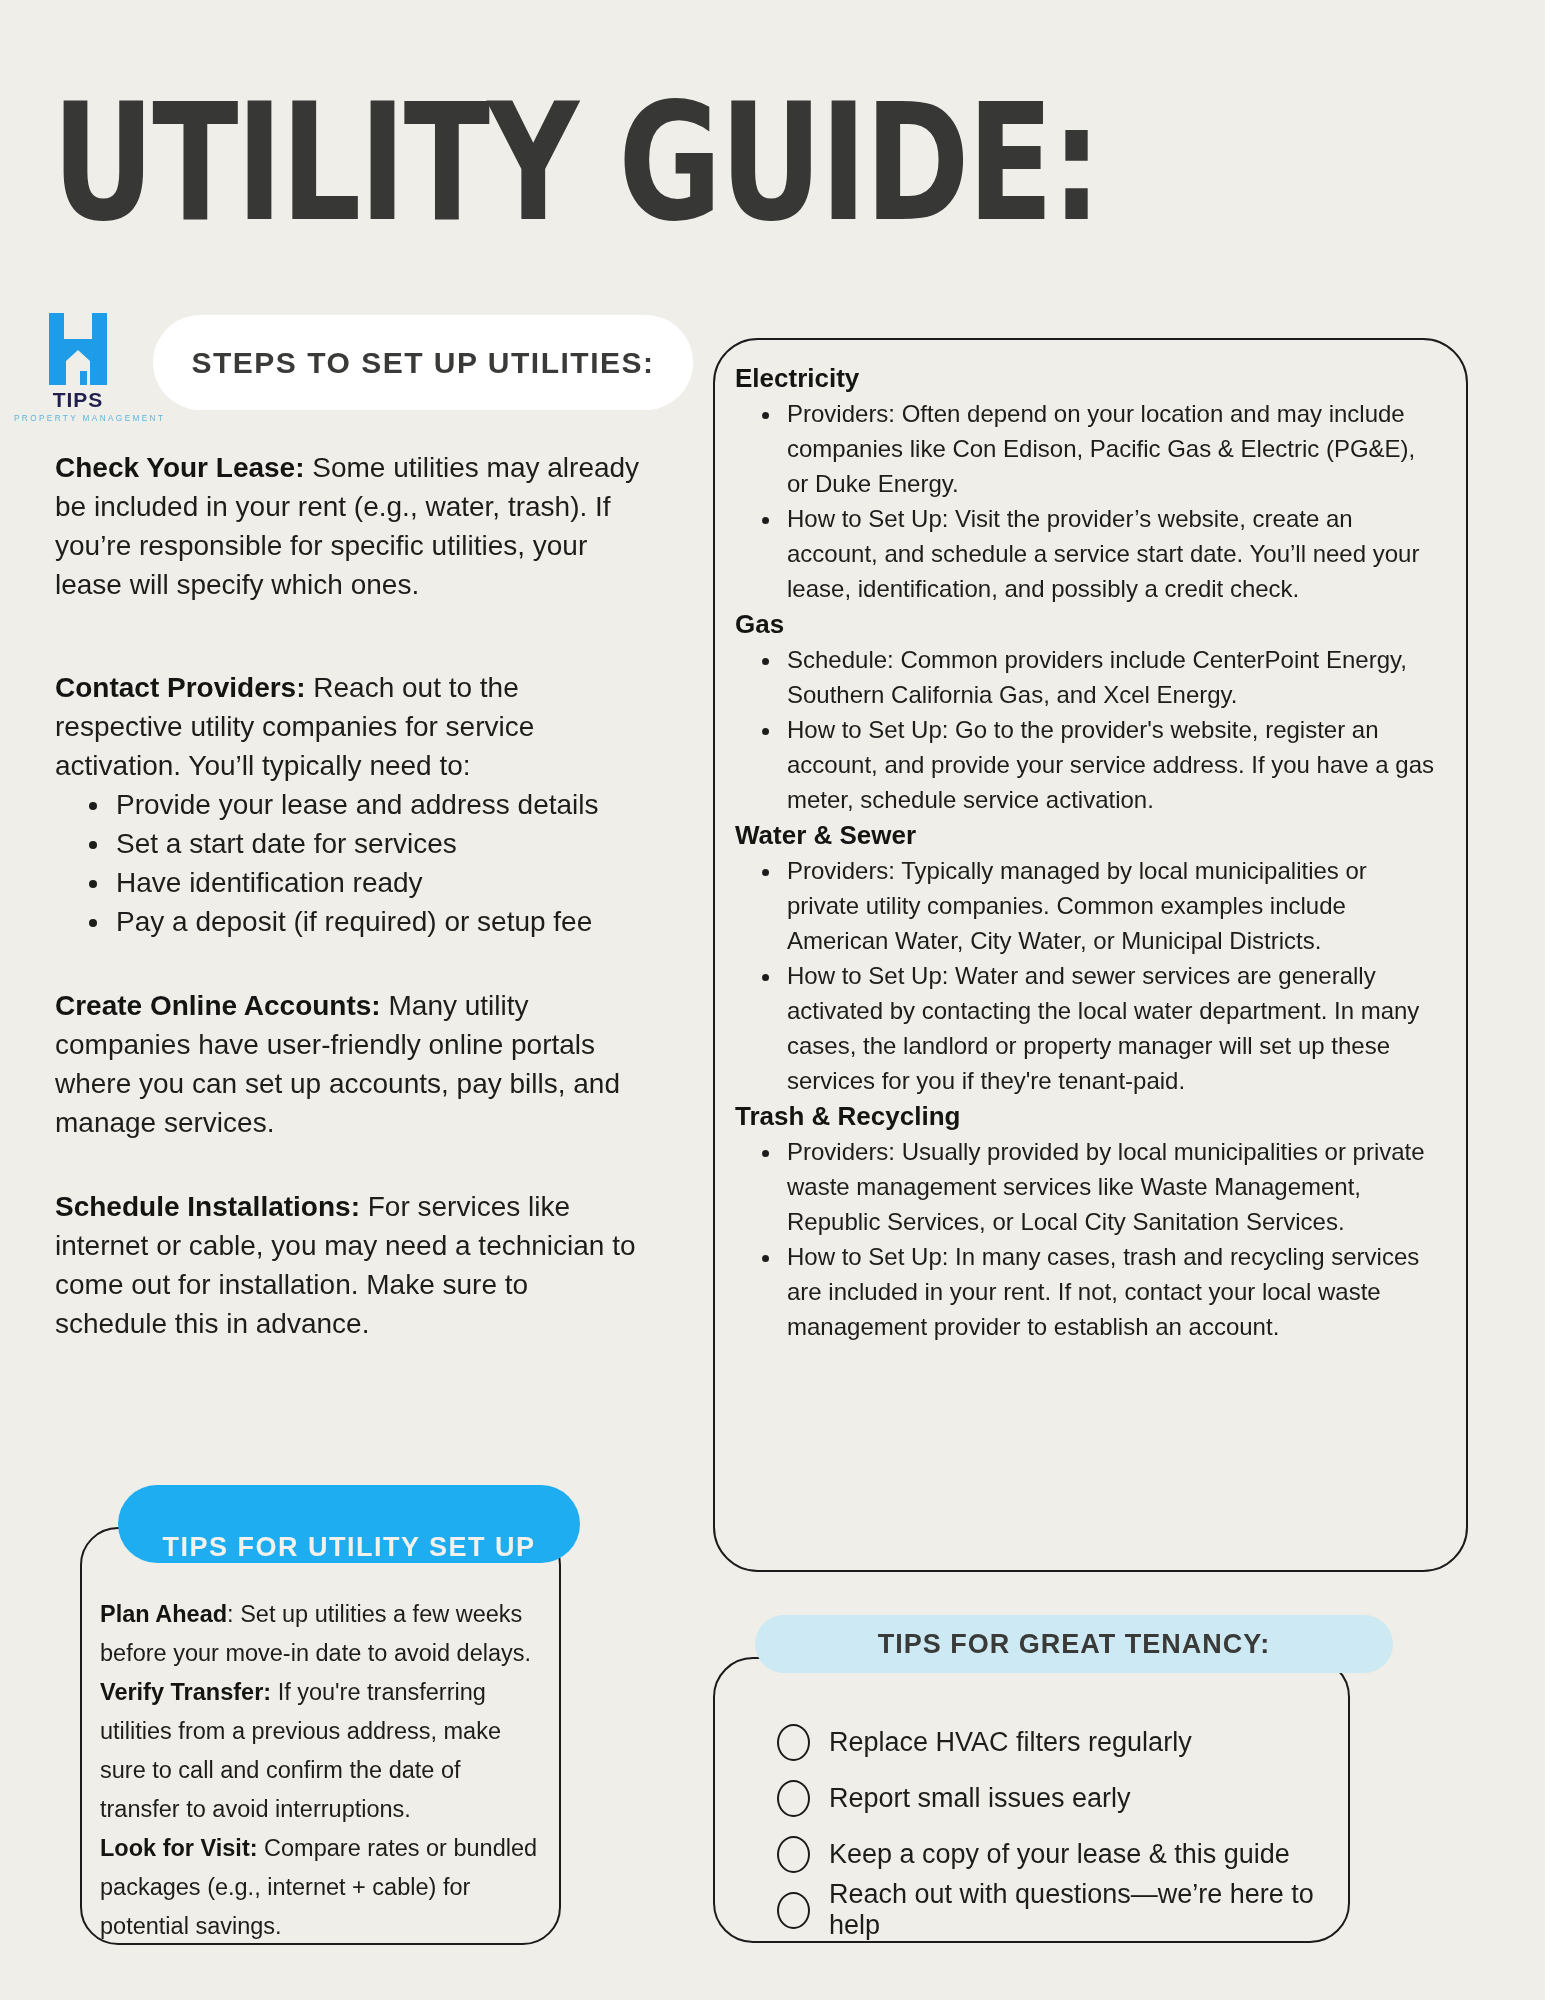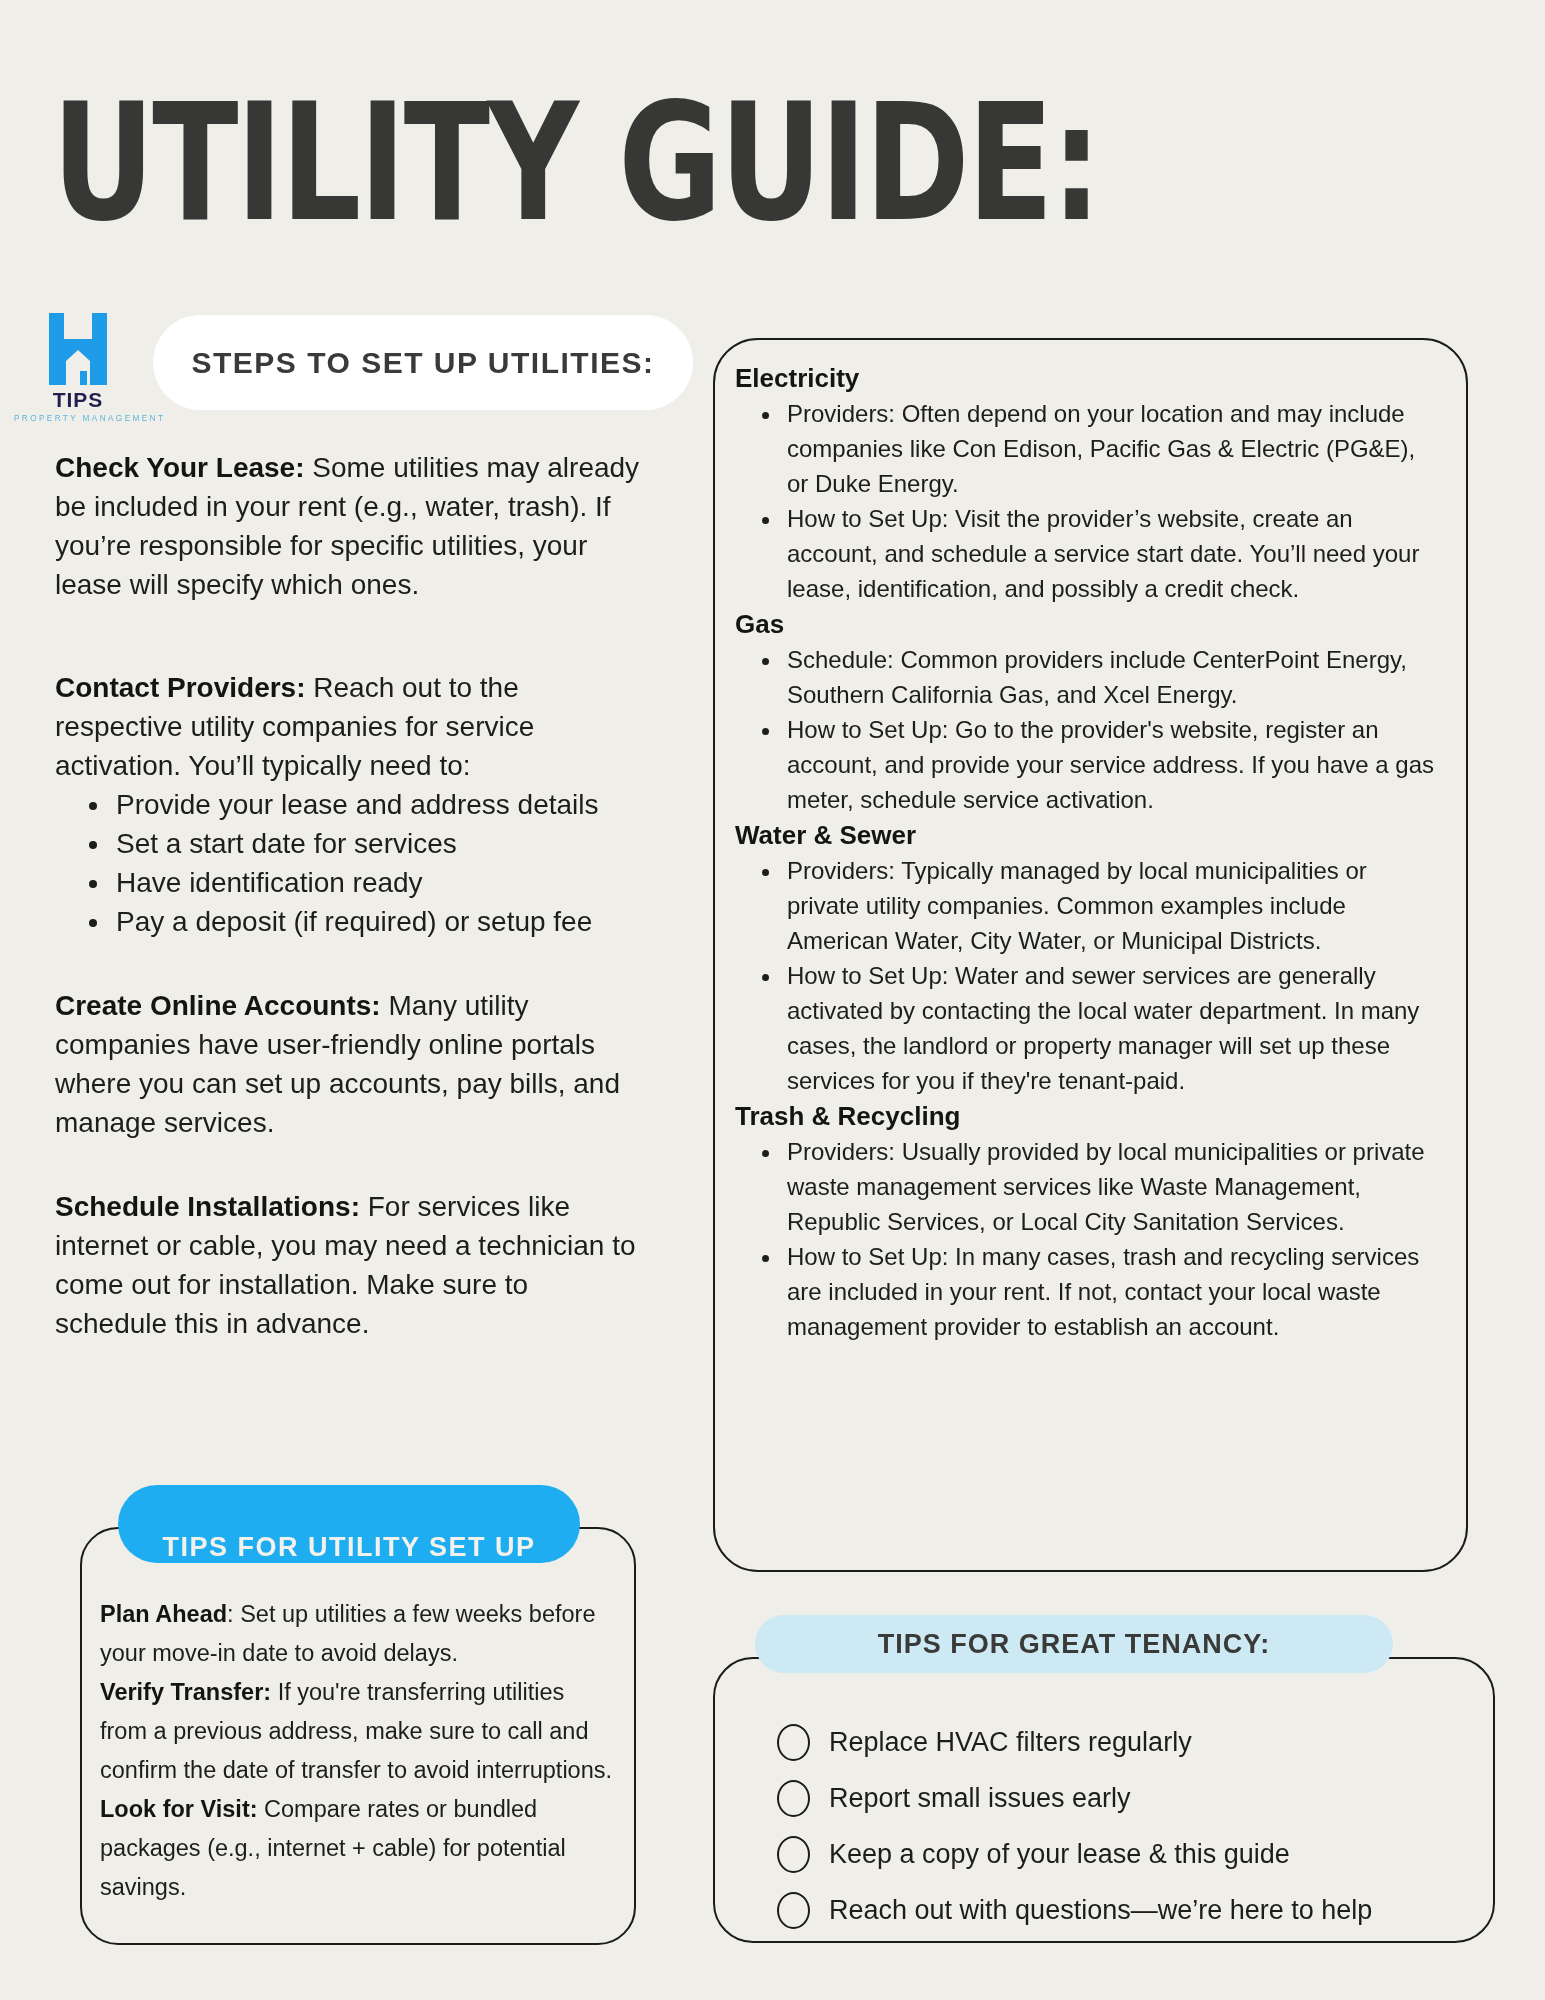--- a/index.html
+++ b/index.html
@@ -27,21 +27,21 @@
   .steps-badge span{font-weight:bold;font-size:30px;letter-spacing:1.5px;color:#3A3A38;}
   
   .leftcol{position:absolute;left:55px;top:448px;width:587px;font-size:28px;line-height:39px;}
   .leftcol p{margin:0 0 45px 0;}
   .leftcol p.first{margin-bottom:64px;}
   .leftcol b{font-weight:bold;color:#141412;}
   .leftcol ul{margin:0 0 45px 0;padding-left:57px;list-style:disc;}
   .leftcol ul li{padding-left:4px;}
   
   .tips-box{
-    position:absolute;left:80px;top:1527px;width:556px;height:418px;
+    position:absolute;left:80px;top:1527px;width:481px;height:418px;
     border:2.5px solid #1B1B1B;border-radius:38px;box-sizing:border-box;
     padding:66px 18px 0 18px;font-size:23.5px;line-height:39px;
   }
   .tips-pill{
     position:absolute;left:118px;top:1485px;width:462px;height:78px;
     background:#1FADF2;border-radius:39px;display:flex;align-items:flex-end;justify-content:center;z-index:2;
   }
   .tips-pill span{color:#F3F1EB;font-weight:bold;font-size:27px;letter-spacing:1.5px;}
   .tips-box p{margin:0;}
   .tips-box b{font-weight:bold;color:#141412;}
@@ -49,21 +49,21 @@
   .util-panel{
     position:absolute;left:713px;top:338px;width:755px;height:1234px;
     border:2.5px solid #1B1B1B;border-radius:45px;box-sizing:border-box;
     padding:20px 28px 0 20px;
   }
   .util-panel h3{margin:0;font-size:26px;line-height:36px;font-weight:bold;color:#141412;}
   .util-panel ul{margin:0;padding-left:48px;list-style:disc;font-size:24px;line-height:35px;}
   .util-panel ul li{padding-left:4px;}
   
   .tenancy-box{
-    position:absolute;left:713px;top:1657px;width:782px;height:286px;
+    position:absolute;left:713px;top:1657px;width:637px;height:286px;
     border:2.5px solid #1B1B1B;border-radius:40px;box-sizing:border-box;
     padding:55px 20px 0 62px;
   }
   .tenancy-pill{
     position:absolute;left:755px;top:1615px;width:638px;height:58px;
     background:#CDE9F4;border-radius:29px;display:flex;align-items:center;justify-content:center;z-index:2;
   }
   .tenancy-pill span{font-weight:bold;font-size:27px;letter-spacing:1px;color:#3A3A38;}
   .tenancy-row{display:flex;align-items:center;height:56px;}
   .tenancy-row .circle{

